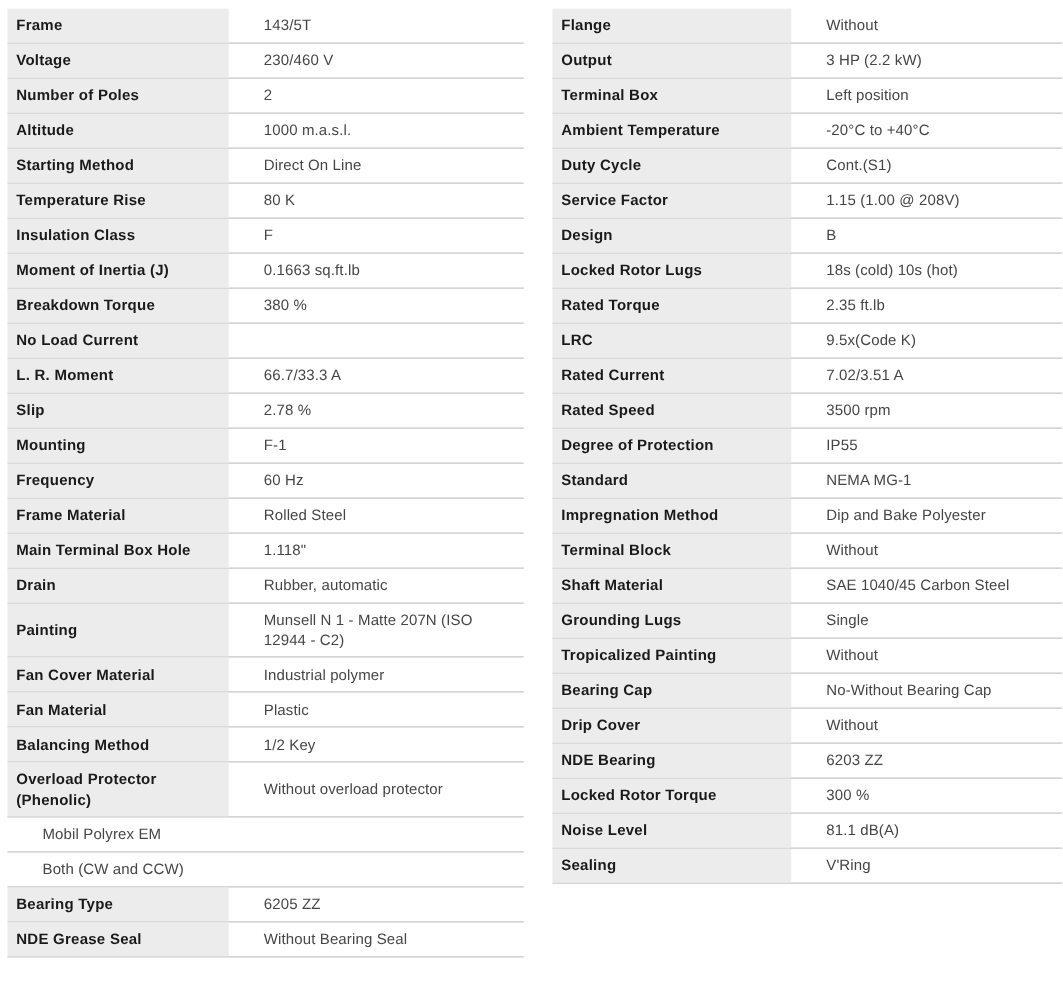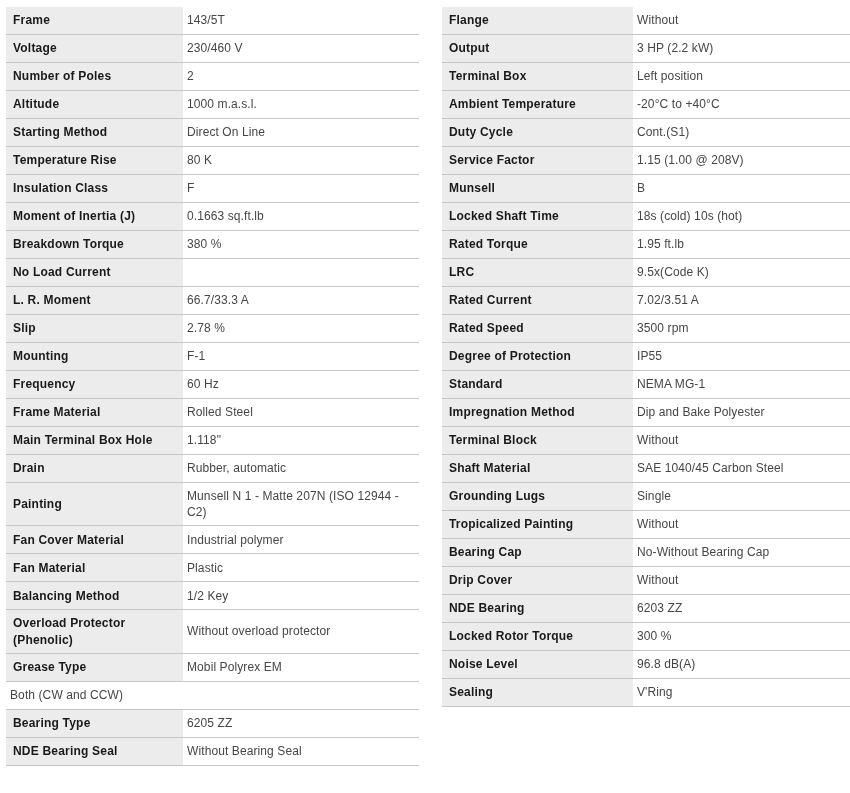--- a/index.html
+++ b/index.html
@@ -41,21 +41,21 @@
     color: #1a1a1a;
     letter-spacing: 0.2px;
     padding: 5px 8px 5px 7px;
   }
   .spec-table.left  .cell.label { width: 177px; min-width: 177px; }
   .spec-table.right .cell.label { width: 191px; min-width: 191px; }
   .cell.value {
     flex: 1;
     color: #464646;
     letter-spacing: 0.1px;
-    padding: 5px 10px 5px 4px;
+    padding: 5px 10px 5px 28px;
   }
 </style>
 </head>
 <body>
 
 <div class="page">
   <div class="spec-table left" id="left-table">
       <div class="row">
         <div class="cell label">Frame</div>
         <div class="cell value">143/5T</div>
@@ -137,32 +137,31 @@
       </div>
       <div class="row">
         <div class="cell label">Balancing Method</div>
         <div class="cell value">1/2 Key</div>
       </div>
       <div class="row">
         <div class="cell label">Overload Protector (Phenolic)</div>
         <div class="cell value">Without overload protector</div>
       </div>
       <div class="row">
-        <div class="cell label">Grease Type</div>
         <div class="cell value">Mobil Polyrex EM</div>
       </div>
       <div class="row">
         <div class="cell value">Both (CW and CCW)</div>
       </div>
       <div class="row">
         <div class="cell label">Bearing Type</div>
         <div class="cell value">6205 ZZ</div>
       </div>
       <div class="row">
-        <div class="cell label">NDE Bearing Seal</div>
+        <div class="cell label">NDE Grease Seal</div>
         <div class="cell value">Without Bearing Seal</div>
       </div>
     </div>
   <div class="spec-table right" id="right-table">
       <div class="row">
         <div class="cell label">Flange</div>
         <div class="cell value">Without</div>
       </div>
       <div class="row">
         <div class="cell label">Output</div>
@@ -178,30 +177,30 @@
       </div>
       <div class="row">
         <div class="cell label">Duty Cycle</div>
         <div class="cell value">Cont.(S1)</div>
       </div>
       <div class="row">
         <div class="cell label">Service Factor</div>
         <div class="cell value">1.15 (1.00 @ 208V)</div>
       </div>
       <div class="row">
-        <div class="cell label">Munsell</div>
+        <div class="cell label">Design</div>
         <div class="cell value">B</div>
       </div>
       <div class="row">
-        <div class="cell label">Locked Shaft Time</div>
+        <div class="cell label">Locked Rotor Lugs</div>
         <div class="cell value">18s (cold) 10s (hot)</div>
       </div>
       <div class="row">
         <div class="cell label">Rated Torque</div>
-        <div class="cell value">1.95 ft.lb</div>
+        <div class="cell value">2.35 ft.lb</div>
       </div>
       <div class="row">
         <div class="cell label">LRC</div>
         <div class="cell value">9.5x(Code K)</div>
       </div>
       <div class="row">
         <div class="cell label">Rated Current</div>
         <div class="cell value">7.02/3.51 A</div>
       </div>
       <div class="row">
@@ -247,20 +246,20 @@
       <div class="row">
         <div class="cell label">NDE Bearing</div>
         <div class="cell value">6203 ZZ</div>
       </div>
       <div class="row">
         <div class="cell label">Locked Rotor Torque</div>
         <div class="cell value">300 %</div>
       </div>
       <div class="row">
         <div class="cell label">Noise Level</div>
-        <div class="cell value">96.8 dB(A)</div>
+        <div class="cell value">81.1 dB(A)</div>
       </div>
       <div class="row">
         <div class="cell label">Sealing</div>
         <div class="cell value">V'Ring</div>
       </div>
     </div>
 </div>
 
 </body></html>

